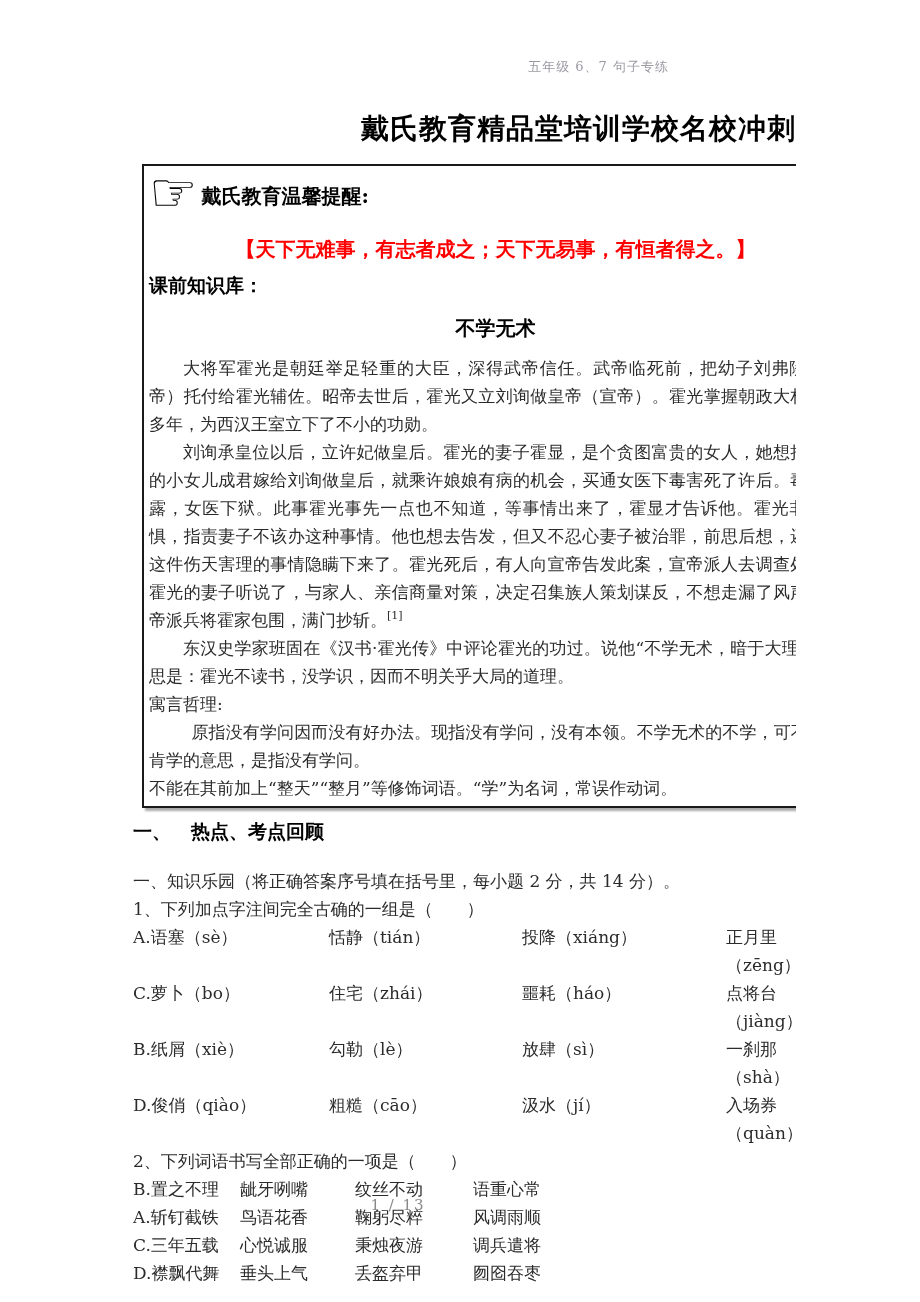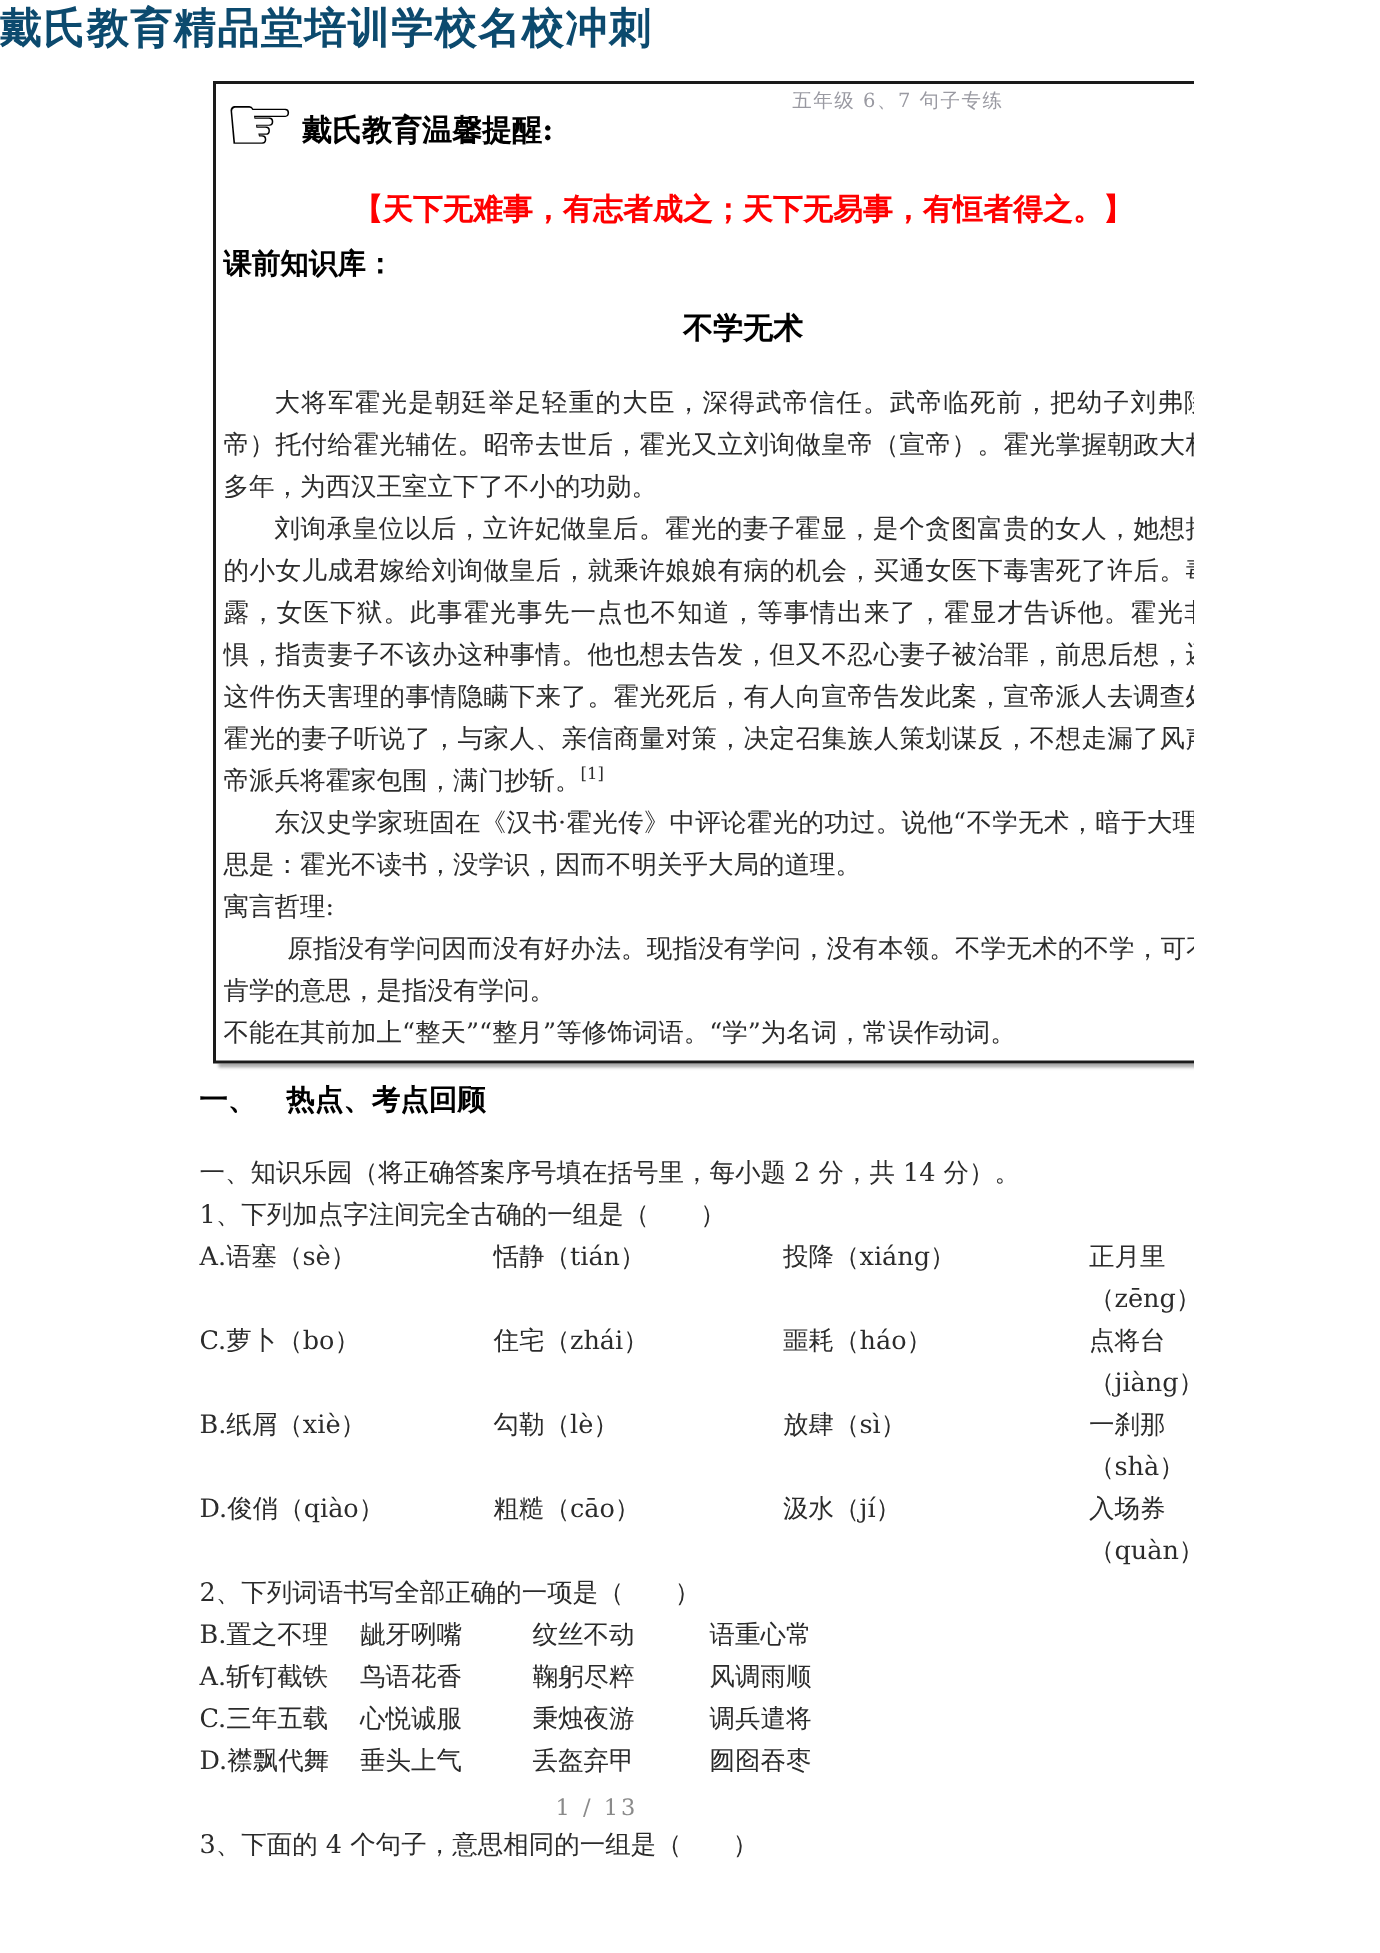--- a/index.html
+++ b/index.html
@@ -9,23 +9,23 @@
     background:#ffffff;
     font-family:"DejaVu Serif","Liberation Serif",serif;
     color:#222222;
     overflow:hidden;
   }
   .header-right{
     position:absolute;top:58px;right:127px;
     font-size:13px;color:#9a9aa2;letter-spacing:1px;
   }
   .doc-title{
-    margin:0;
-    text-align:left;
-    font-size:28px;font-weight:bold;color:#0c4a6e;
+    margin:0;padding-top:110px;
+    text-align:right;
+    font-size:28px;font-weight:bold;color:#000000;
     letter-spacing:1px;
   }
   .notice-box{
     box-sizing:border-box;
     margin:16px 0 0 142px;
     width:708px;
     border:2px solid #1a1a1a;
     box-shadow:3px 3px 2px #aaaaaa;
     padding:2px 6px 4px 5px;
     background:#ffffff;
@@ -38,21 +38,21 @@
   }
   .reminder-label{font-size:20px;font-weight:bold;margin-left:4px;color:#000;}
   .motto{
     text-align:center;
     font-size:20px;font-weight:bold;
     margin:12px 0 10px 0;
   }
   .section-label{font-size:19px;font-weight:bold;color:#000;margin:4px 0 0 0;}
   .story-title{
     text-align:center;font-size:20px;font-weight:bold;color:#000;
-    margin:16px 0 23px 0;
+    margin:16px 0 12px 0;
   }
   .para{
     margin:0;font-size:17px;line-height:28px;
     text-align:justify;text-indent:2em;color:#2b2b2b;
   }
   .para sup{font-size:11px;line-height:0;}
   .plain-line{margin:0;font-size:17px;line-height:28px;text-indent:0;color:#2b2b2b;}
   .moral-para{margin:0;font-size:17px;line-height:28px;text-align:justify;text-indent:2.5em;color:#2b2b2b;}
   .main{margin-left:133px;margin-right:70px;}
   .section-heading{

